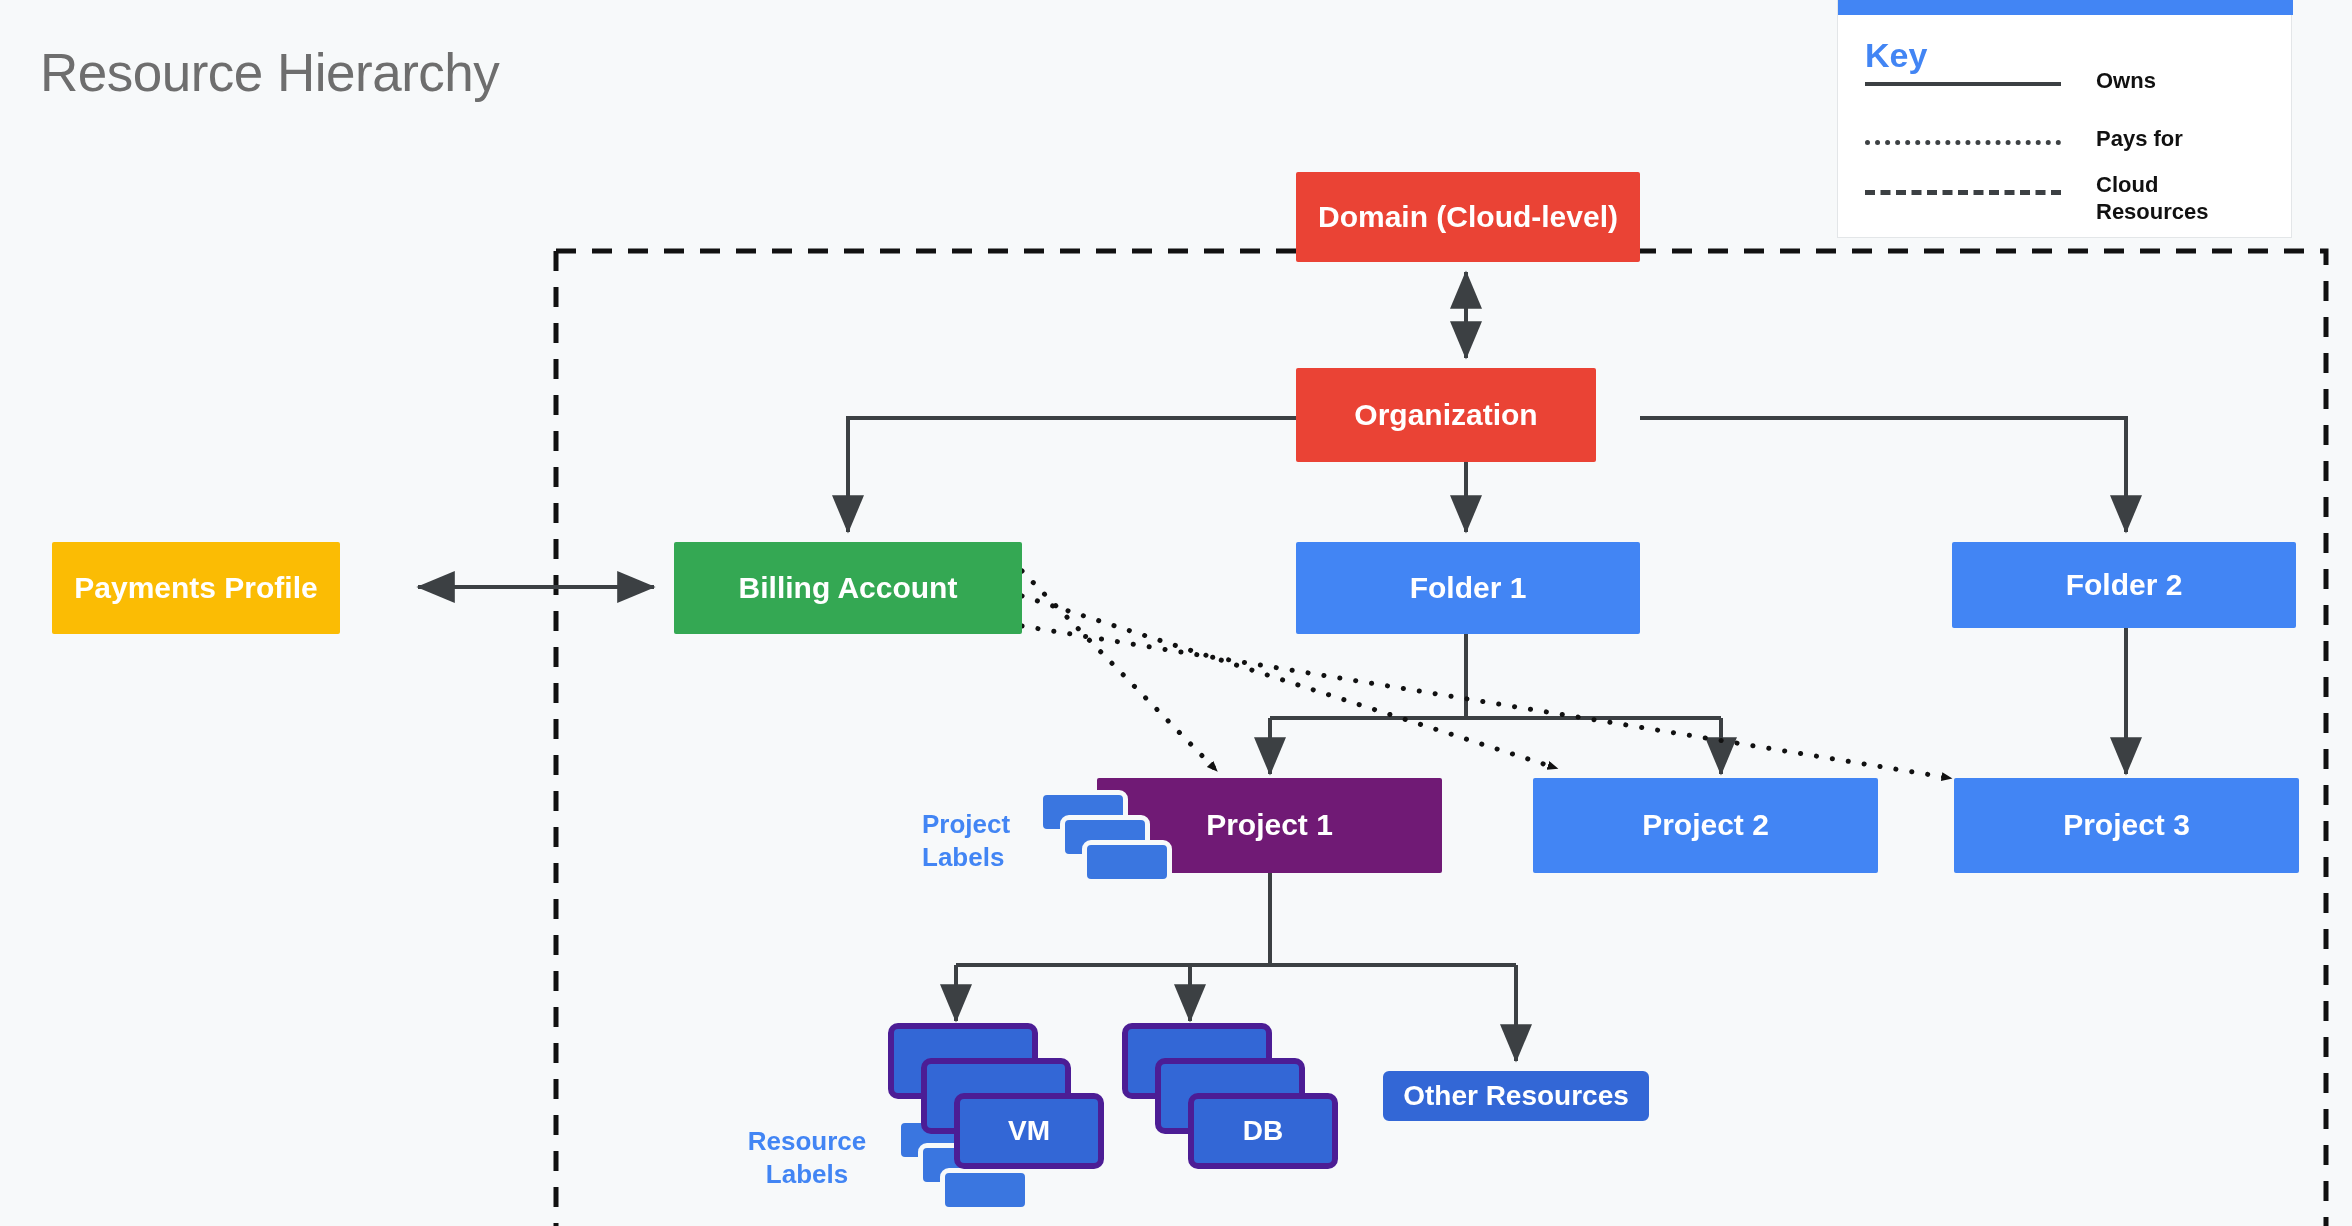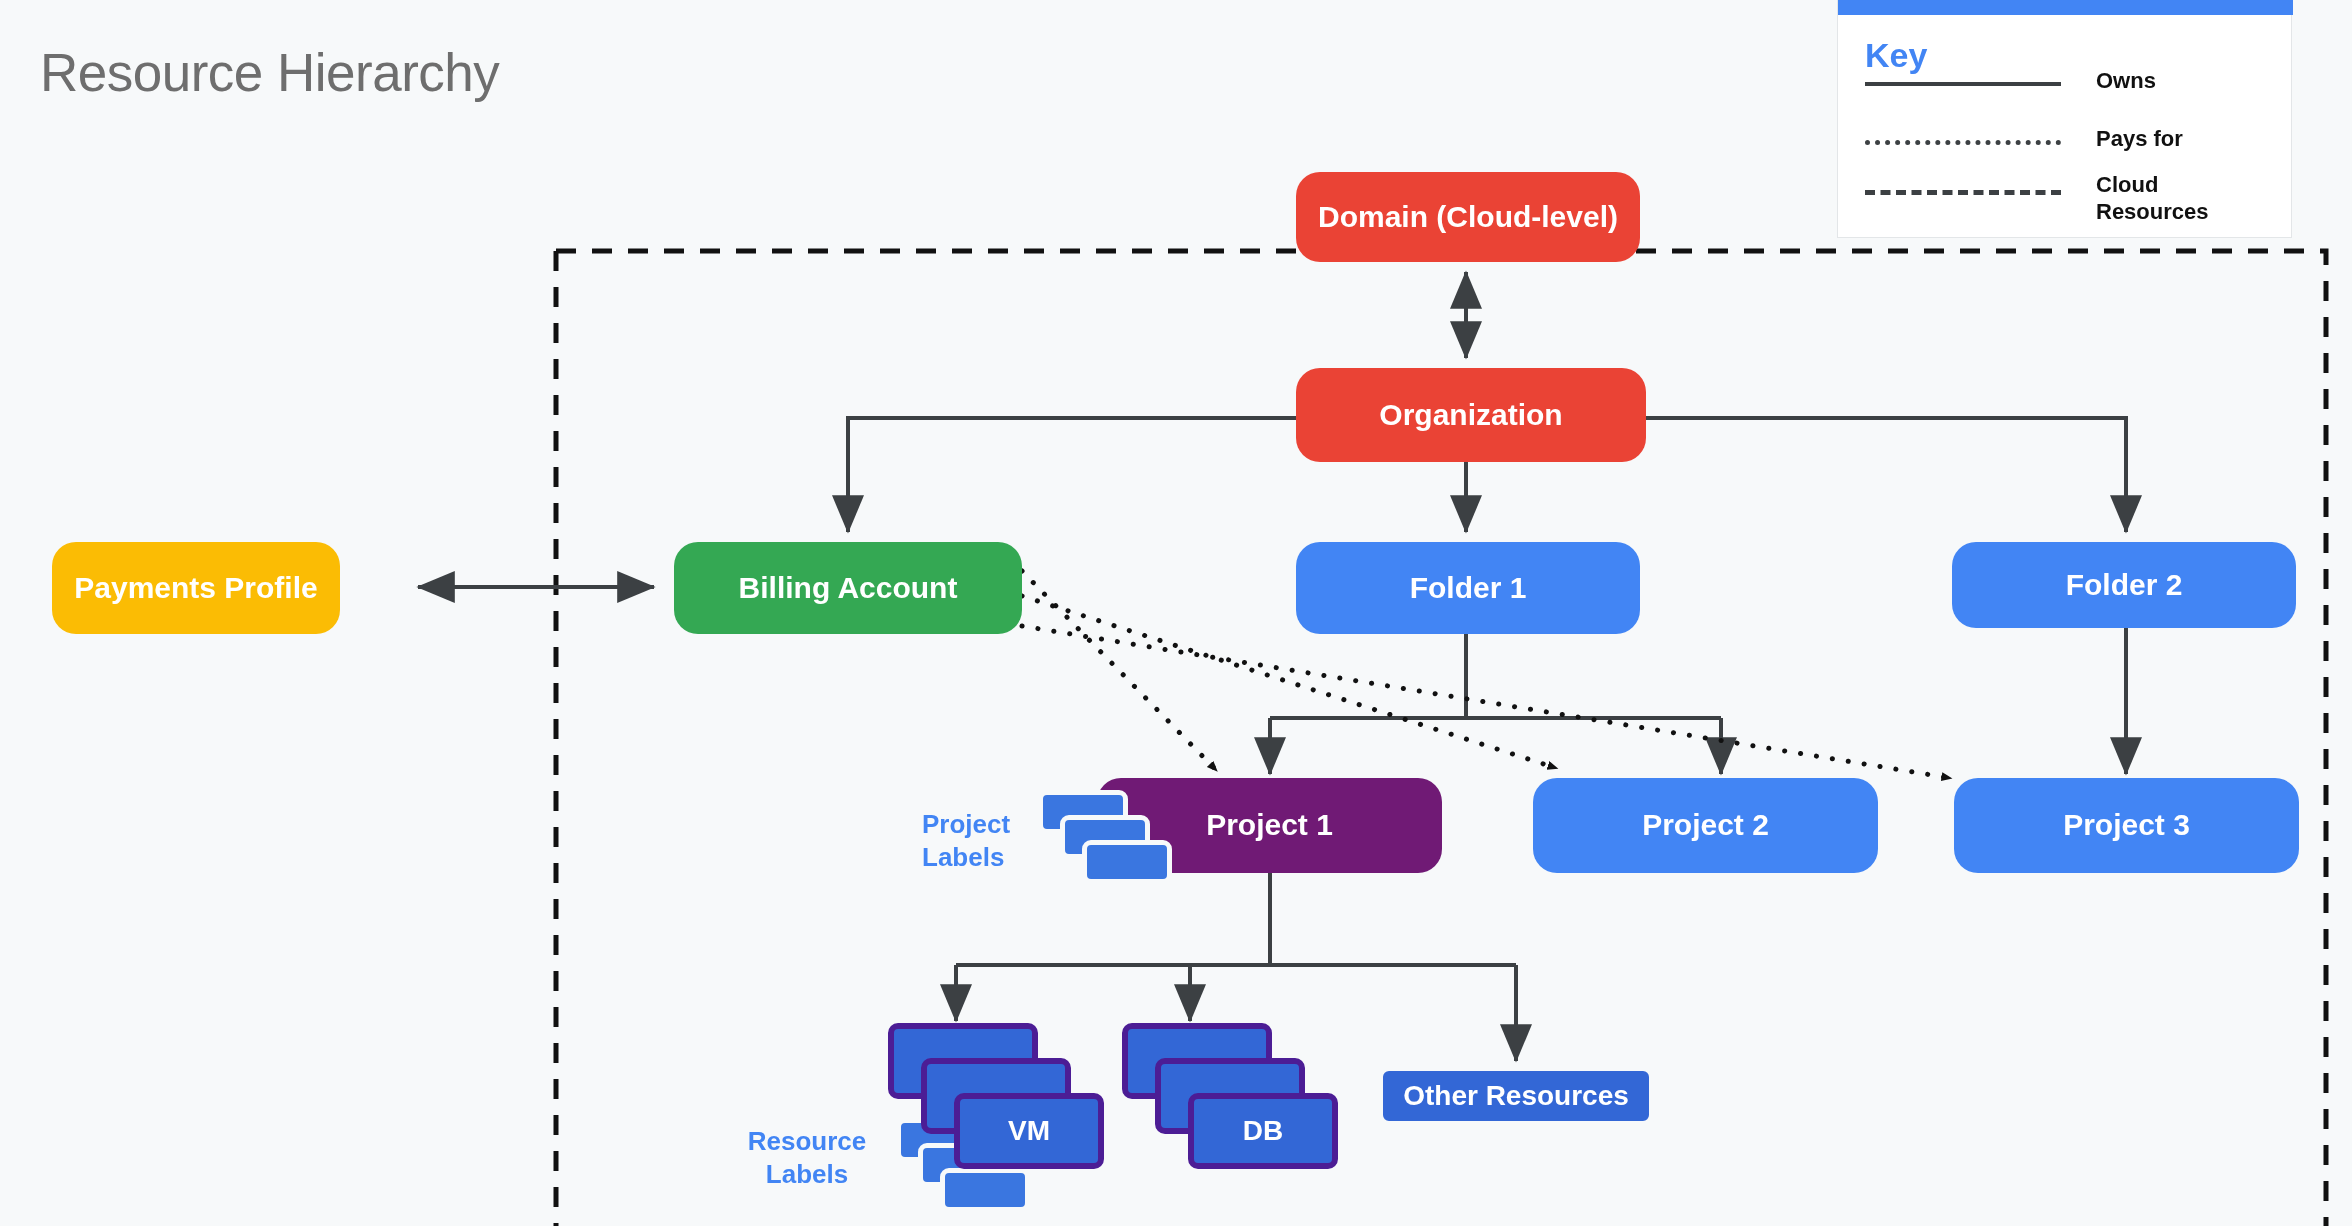--- a/index.html
+++ b/index.html
@@ -16,21 +16,21 @@
   .title{
     position:absolute;left:40px;top:42px;
     font-size:53px;font-weight:400;color:#6e6e6e;
     letter-spacing:-0.5px;white-space:nowrap;
   }
 
   
   .node{
     position:absolute;
     display:flex;align-items:center;justify-content:center;
-    border-radius:24px;
+    border-radius:2px;
     color:#ffffff;font-weight:bold;
     text-align:center;line-height:1.15;
     box-sizing:border-box;
   }
   .node .lbl{pointer-events:none;padding:0 14px;}
 
   
   .legend{
     position:absolute;left:1837px;top:0px;width:455px;height:238px;
     background:#ffffff;
@@ -140,21 +140,21 @@
       <line x1="1022" y1="571" x2="1216" y2="770" stroke="#111111" stroke-width="5" stroke-dasharray="0.1,16" stroke-linecap="round" marker-end="url(#ahd)"></line>
       <line x1="1022" y1="596" x2="1556" y2="768" stroke="#111111" stroke-width="5" stroke-dasharray="0.1,16" stroke-linecap="round" marker-end="url(#ahd)"></line>
       <line x1="1022" y1="626" x2="1950" y2="778" stroke="#111111" stroke-width="5" stroke-dasharray="0.1,16" stroke-linecap="round" marker-end="url(#ahd)"></line>
     </g>
   </svg>
 
   <div class="node" style="left:1296px;top:172px;width:344px;height:90px;background:#ea4335;font-size:30px;">
     <span class="lbl">Domain (Cloud-level)</span>
   </div>
 
-  <div class="node" style="left:1296px;top:368px;width:350px;height:94px;background:#ea4335;font-size:30px;">
+  <div class="node" style="left:1296px;top:368px;width:300px;height:94px;background:#ea4335;font-size:30px;">
     <span class="lbl">Organization</span>
   </div>
 
   <div class="node" style="left:52px;top:542px;width:288px;height:92px;background:#fbbc04;font-size:30px;">
     <span class="lbl">Payments Profile</span>
   </div>
 
   <div class="node" style="left:674px;top:542px;width:348px;height:92px;background:#34a853;font-size:30px;">
     <span class="lbl">Billing Account</span>
   </div>

